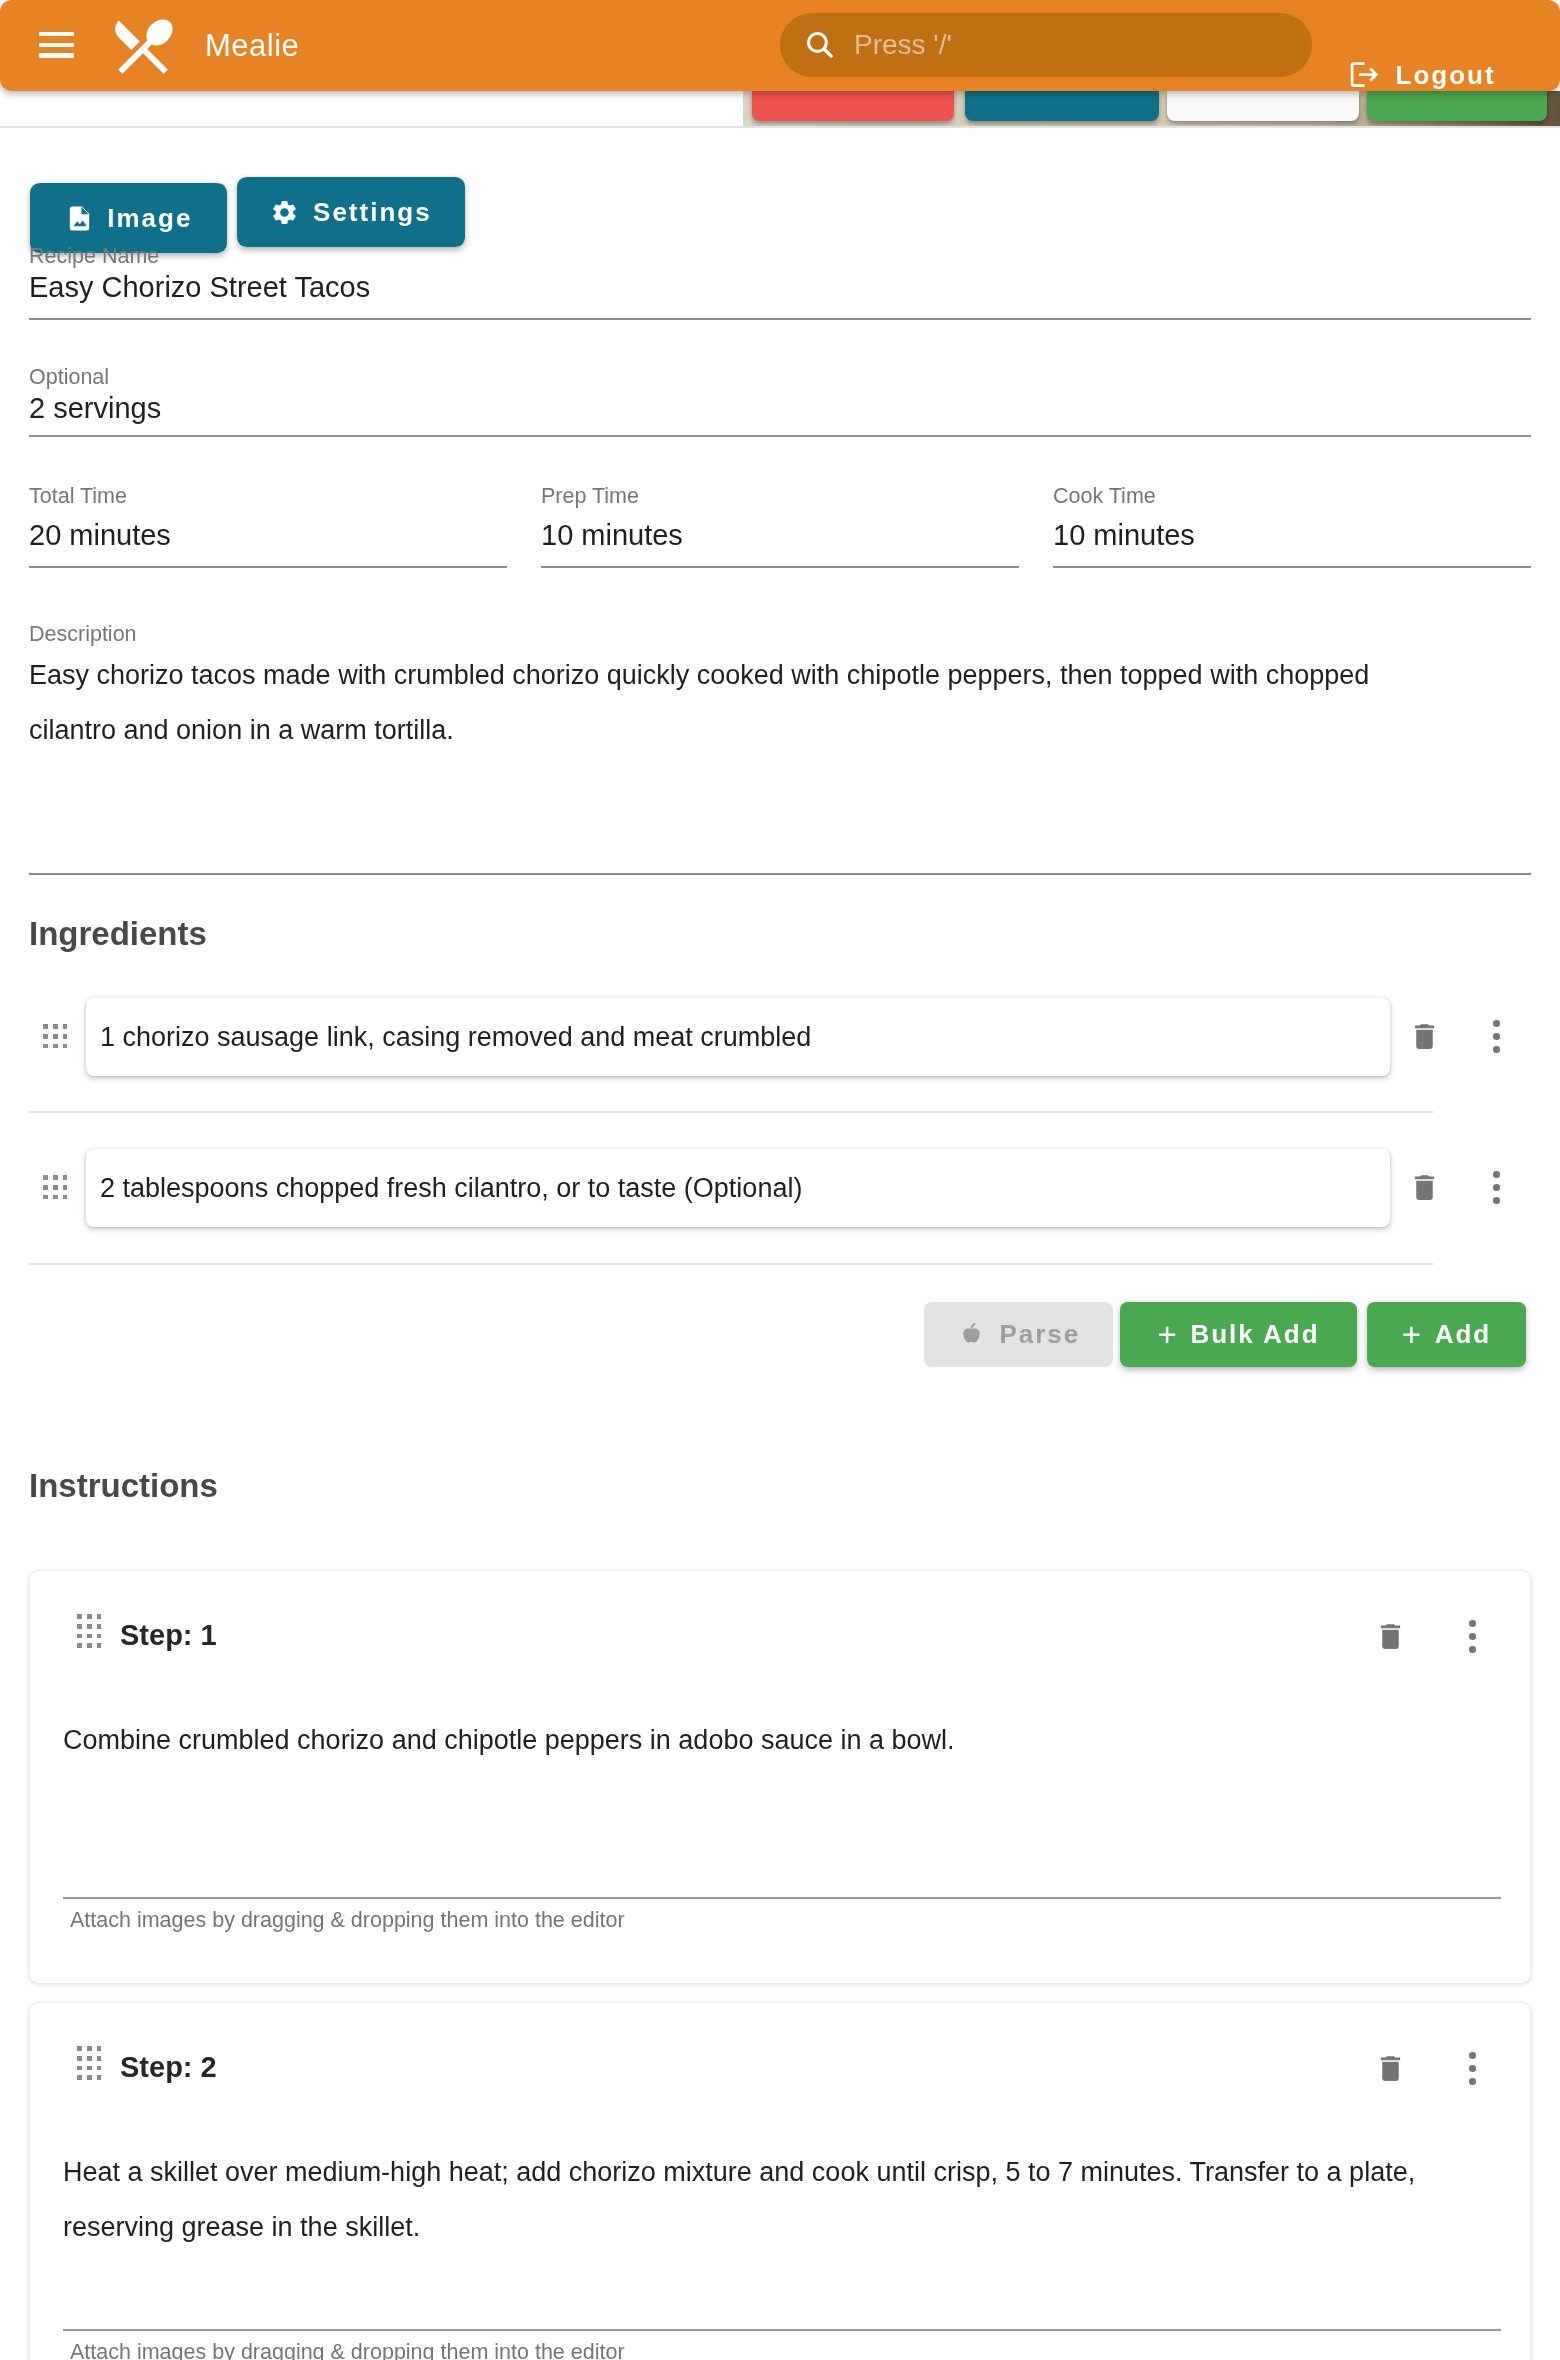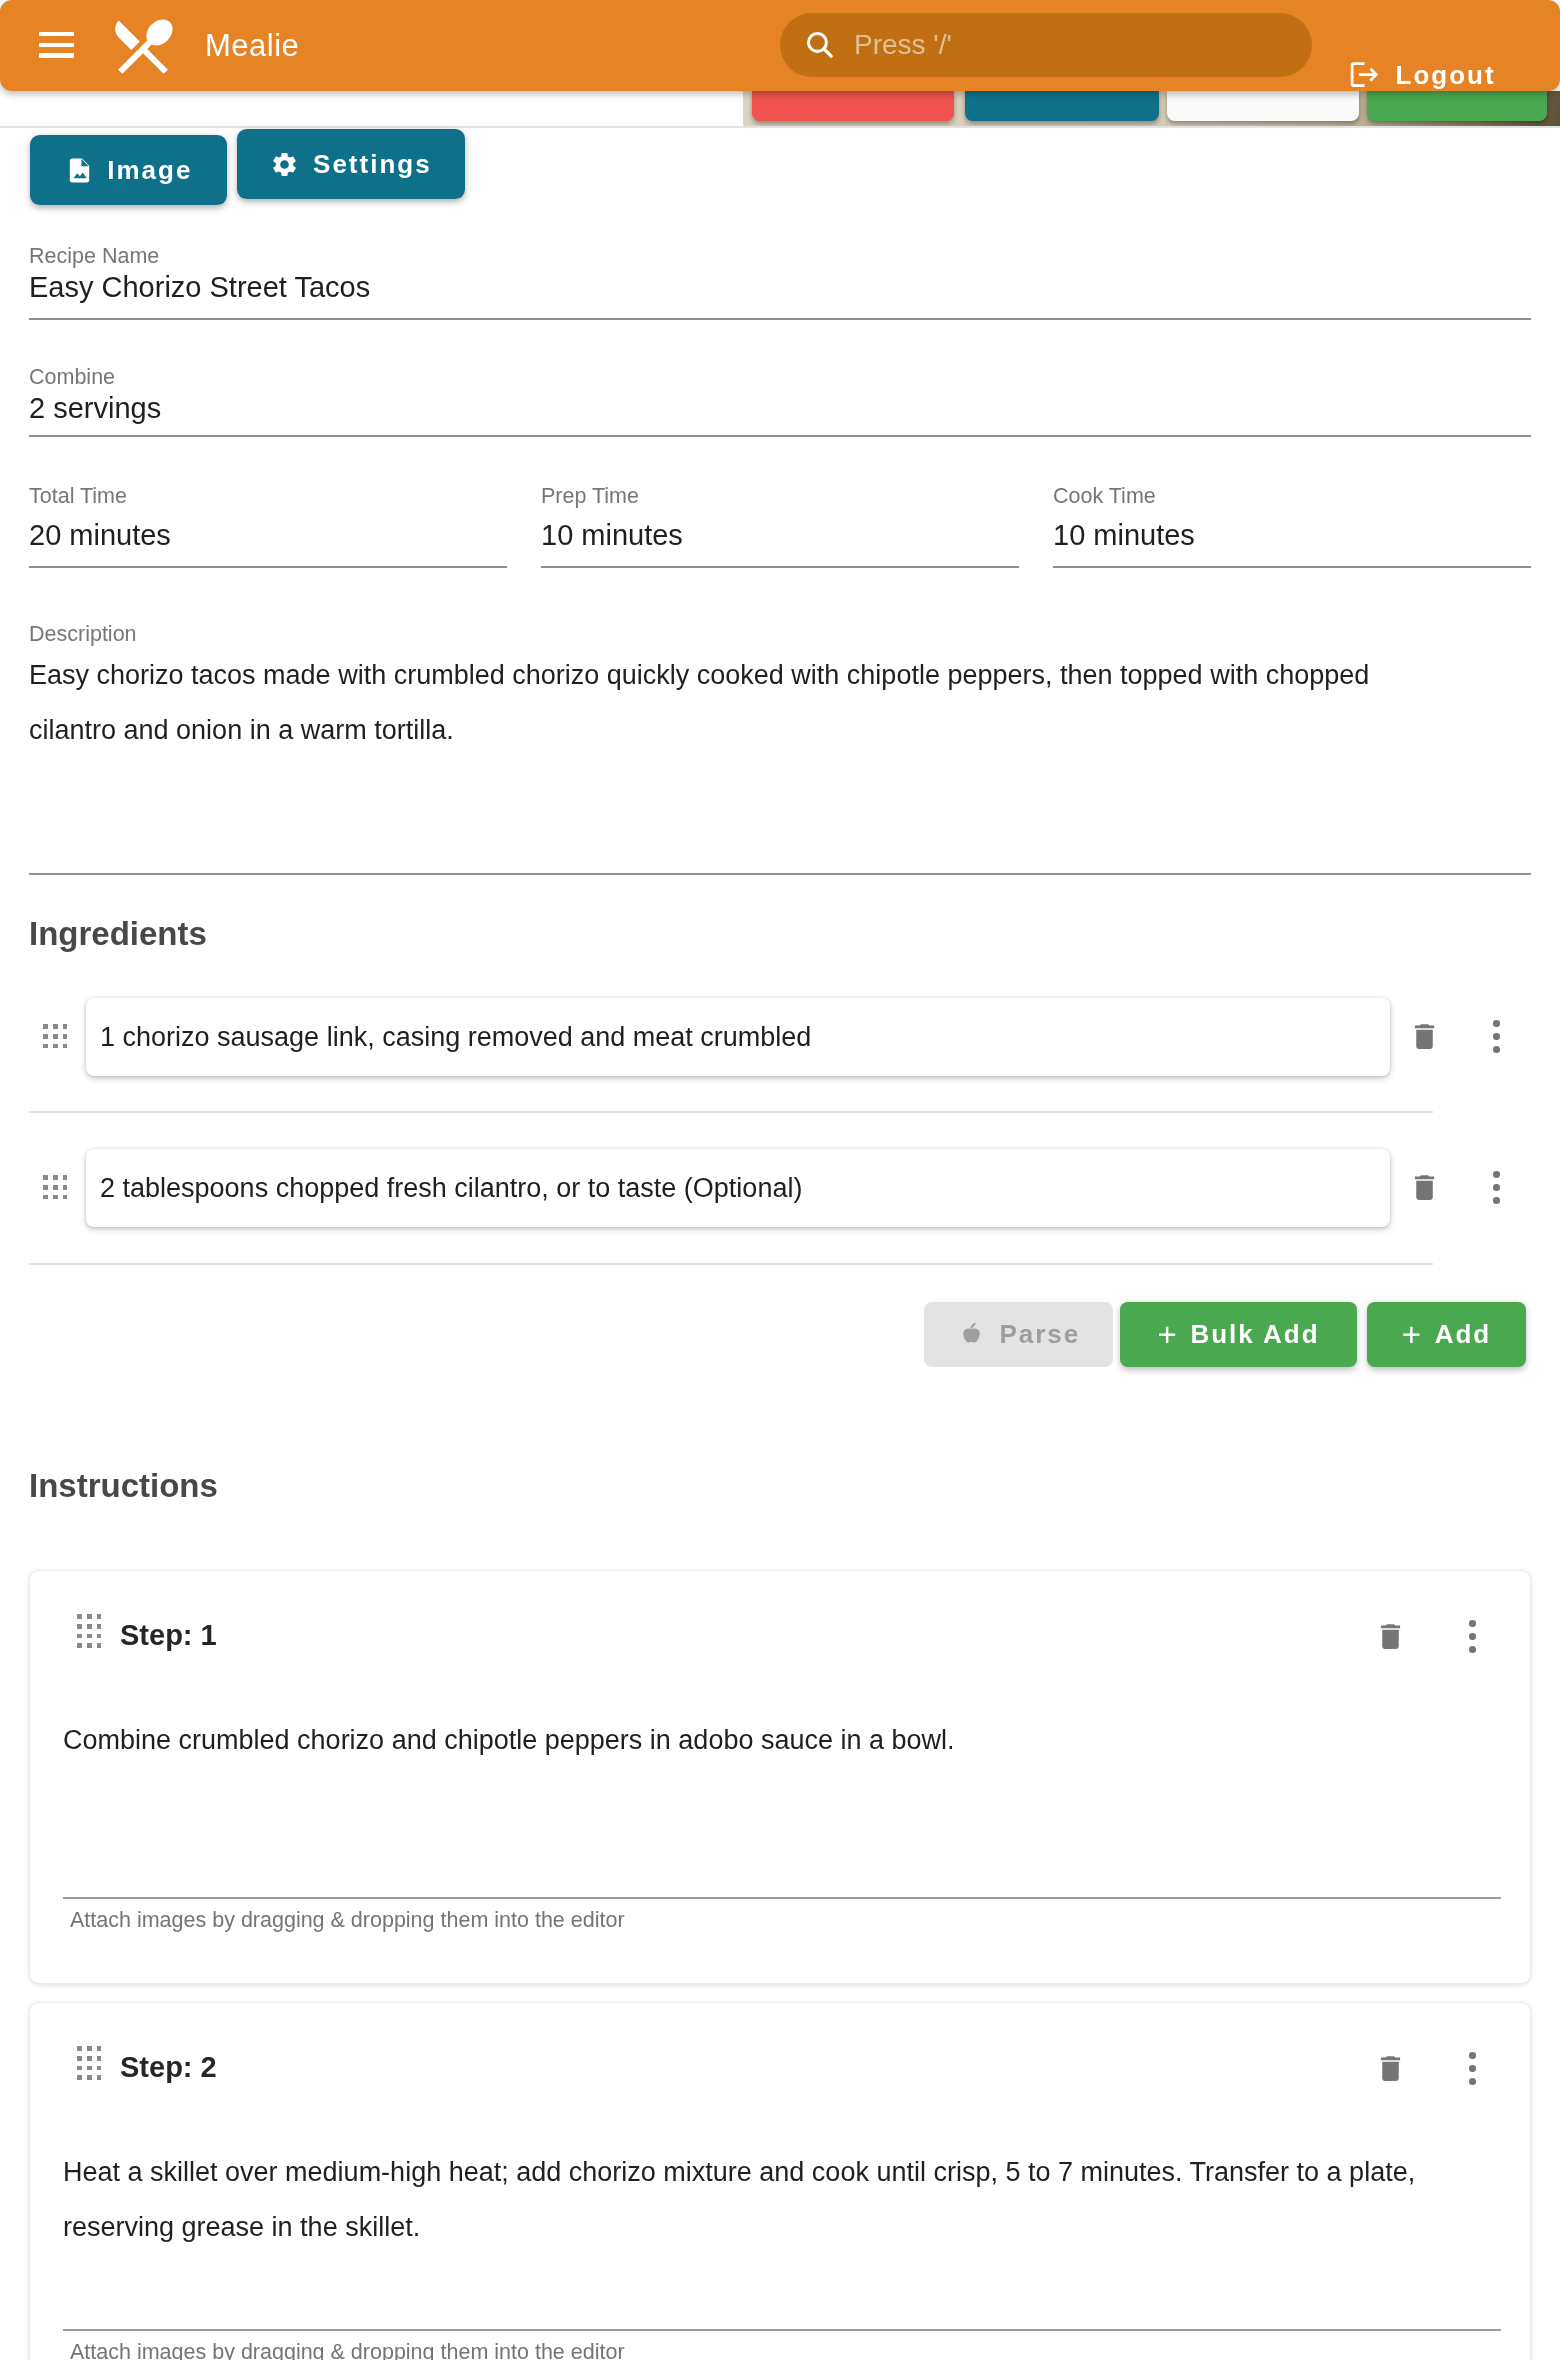--- a/index.html
+++ b/index.html
@@ -32,21 +32,21 @@
         box-shadow:0 2.9px 4.9px rgba(0,0,0,.35);cursor:pointer;}
   .peek.red{left:752px;width:202px;background:#EF5350;}
   .peek.teal{left:965px;width:194px;background:#0F7189;}
   .peek.white{left:1167px;width:192px;background:#FAFAFA;}
   .peek.green{left:1367px;width:180px;background:#4AA850;}
 
   
   .btn{position:absolute;display:flex;align-items:center;justify-content:center;gap:13.7px;
        border-radius:9.8px;cursor:pointer;box-sizing:border-box;}
   .btn .bl{font-weight:bold;letter-spacing:2px;font-size:26px;}
-  .btn-teal{background:#0F7189;color:#fff;box-shadow:0 2.9px 5.9px rgba(0,0,0,.3);}
+  .btn-teal{background:#0F7189;color:#fff;box-shadow:0 2.9px 5.9px rgba(0,0,0,.3);margin-top:48px;}
   .btn-image{left:30px;top:135px;width:197px;height:70px;}
   .btn-settings{left:237px;top:129px;width:228px;height:70px;}
 
   
   .f-label{position:absolute;font-size:21.5px;color:#767676;}
   .f-input{position:absolute;border:none;outline:none;background:transparent;padding:0;
            font-family:"Liberation Sans",sans-serif;font-size:29px;color:#1f1f1f;}
   .f-line{position:absolute;height:2px;background:#8f8f8f;}
 
   .desc-text{position:absolute;left:29px;top:648px;width:1434px;font-size:27px;line-height:55px;color:#1f1f1f;}
@@ -142,21 +142,21 @@
     <svg width="29" height="29" viewBox="0 0 24 24">
       <path fill="#ffffff" d="M19.14 12.94c.04-.3.06-.61.06-.94 0-.32-.02-.64-.07-.94l2.03-1.58c.18-.14.23-.41.12-.61l-1.92-3.32c-.12-.22-.37-.29-.59-.22l-2.39.96c-.5-.38-1.03-.7-1.62-.94l-.36-2.54c-.04-.24-.24-.41-.48-.41h-3.84c-.24 0-.43.17-.47.41l-.36 2.54c-.59.24-1.13.57-1.62.94l-2.39-.96c-.22-.08-.47 0-.59.22L2.74 8.87c-.12.21-.08.47.12.61l2.03 1.58c-.05.3-.09.63-.09.94s.02.64.07.94l-2.03 1.58c-.18.14-.23.41-.12.61l1.92 3.32c.12.22.37.29.59.22l2.39-.96c.5.38 1.03.7 1.62.94l.36 2.54c.05.24.24.41.48.41h3.84c.24 0 .44-.17.47-.41l.36-2.54c.59-.24 1.13-.56 1.62-.94l2.39.96c.22.08.47 0 .59-.22l1.92-3.32c.12-.22.07-.47-.12-.61l-2.01-1.58zM12 15.6c-1.98 0-3.6-1.62-3.6-3.6s1.62-3.6 3.6-3.6 3.6 1.62 3.6 3.6-1.62 3.6-3.6 3.6z"></path>
     </svg>
     <span class="bl">Settings</span>
   </div>
 
   <div class="f-label" style="left:29px;top:244px;">Recipe Name</div>
   <input class="f-input" style="left: 29px; top: 271px; width: 1463px;" value="Easy Chorizo Street Tacos">
   <div class="f-line" style="left:29px;top:318px;width:1502px;"></div>
 
-  <div class="f-label" style="left:29px;top:365px;">Combine</div>
+  <div class="f-label" style="left:29px;top:365px;">Optional</div>
   <input class="f-input" style="left: 29px; top: 392px; width: 1463px;" value="2 servings">
   <div class="f-line" style="left:29px;top:435px;width:1502px;"></div>
 
   <div class="f-label" style="left:29px;top:484px;">Total Time</div>
   <input class="f-input" style="left: 29px; top: 519px; width: 458px;" value="20 minutes">
   <div class="f-line" style="left:29px;top:566px;width:478px;"></div>
 
   <div class="f-label" style="left:541px;top:484px;">Prep Time</div>
   <input class="f-input" style="left: 541px; top: 519px; width: 458px;" value="10 minutes">
   <div class="f-line" style="left:541px;top:566px;width:478px;"></div>

